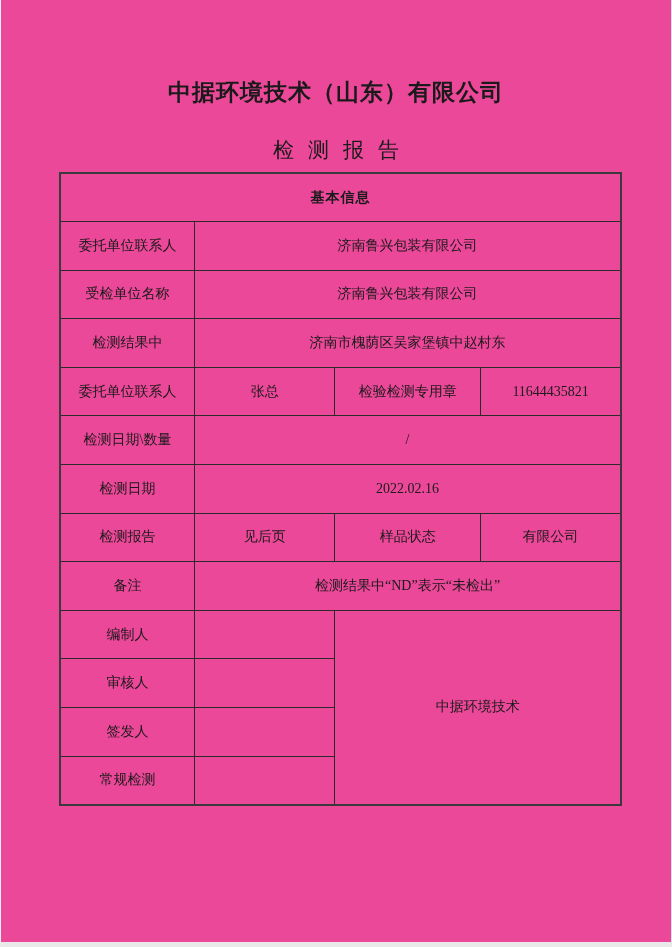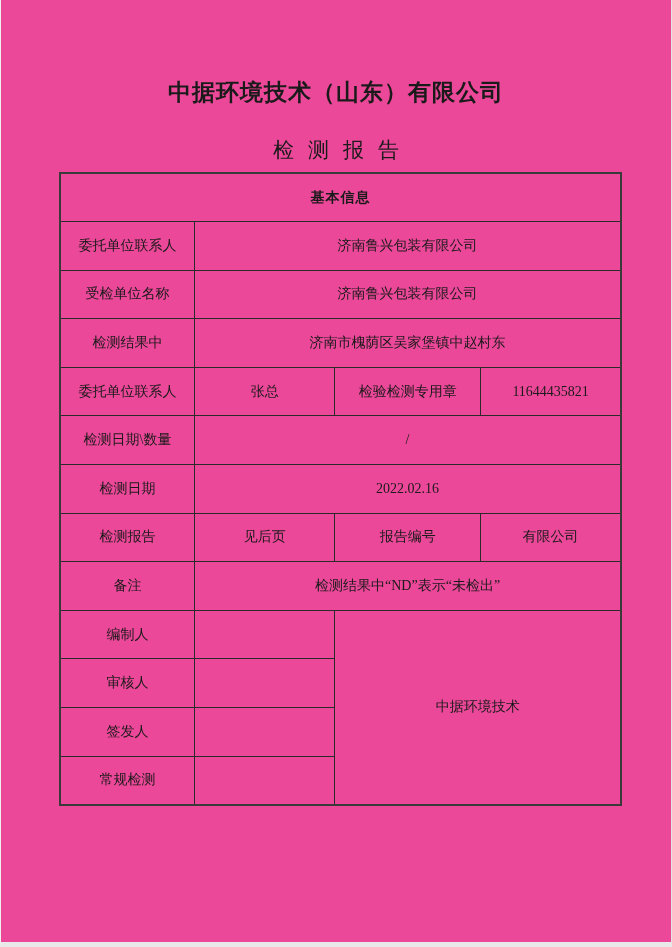--- a/index.html
+++ b/index.html
@@ -125,21 +125,21 @@
       </tr>
 
       <tr>
         <td>检测日期</td>
         <td colspan="3">2022.02.16</td>
       </tr>
 
       <tr>
         <td>检测报告</td>
         <td>见后页</td>
-        <td>报告编号</td>
+        <td>样品状态</td>
         <td>有限公司</td>
       </tr>
 
       <tr>
         <td>备注</td>
         <td colspan="3">检测结果中“ND”表示“未检出”</td>
       </tr>
 
       <tr>
         <td>编制人</td>

